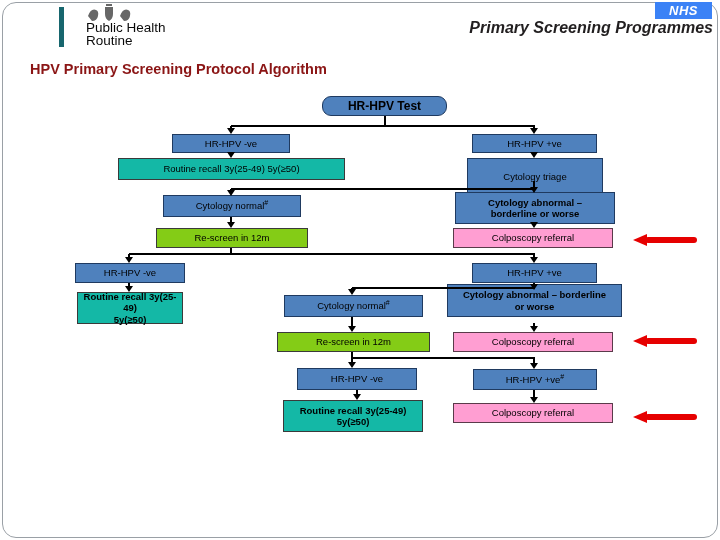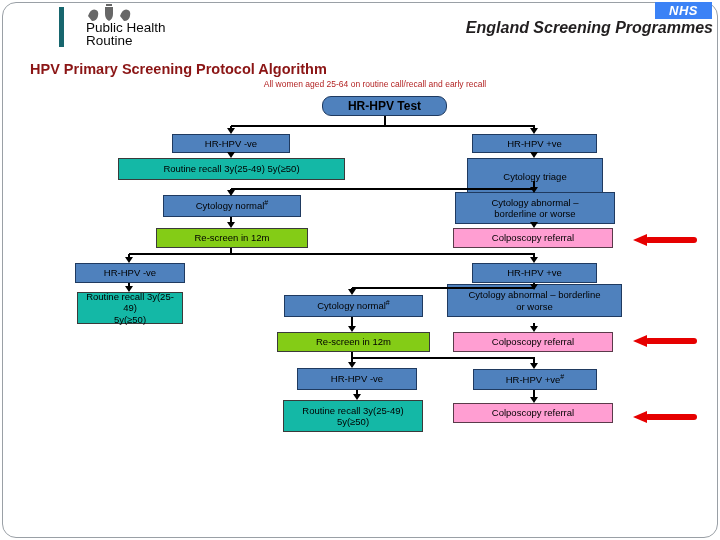--- a/index.html
+++ b/index.html
@@ -24,21 +24,21 @@
   .subtitle{position:absolute;left:30px;width:690px;top:79px;text-align:center;
             font-size:8.5px;color:#b32424;}
 
   
   .node{position:absolute;display:flex;align-items:center;justify-content:center;text-align:center;
         font-size:9.5px;color:#000;line-height:1.2;box-sizing:border-box;padding:1px 2px;}
   .blue{background:#4f81bd;border:1px solid #1f3a60;}
   .green{background:#14b8a6;border:1px solid #3a3a3a;}
   .orange{background:#84cc16;border:1px solid #3a3a3a;}
   .pink{background:#ff9ed2;border:1px solid #5a3a4a;}
-  .two{flex-direction:column;}
+  .two{flex-direction:column;font-weight:bold;}
   .bold{font-weight:bold;font-size:12px;border-radius:9px;}
   .node sup{font-size:7px;line-height:0;vertical-align:super;}
 
   
   .vl{position:absolute;width:2px;background:#000;}
   .hl{position:absolute;height:2px;background:#000;}
   .ah{position:absolute;width:0;height:0;border-left:4px solid transparent;
       border-right:4px solid transparent;border-top:6px solid #000;}
 
   
@@ -65,24 +65,23 @@
         </g>
       </svg>
     </div>
     <div class="phe-text">
       <div>Public Health</div>
       <div>Routine</div>
     </div>
   </div>
 
   <div class="nhs-badge">NHS</div>
-  <div class="prog">England Screening Programmes</div>
+  <div class="prog">Primary Screening Programmes</div>
 
   <div class="title">HPV Primary Screening Protocol Algorithm</div>
-  <div class="subtitle">All women aged 25-64 on routine call/recall and early recall</div>
 
   <div id="flowchart">
 
     <div class="node blue bold" style="left:322px;top:96px;width:125px;height:20px">
         <span>HR-HPV Test</span>
       </div>
 
     <div class="node blue" style="left:172px;top:134px;width:118px;height:19px">
         <span>HR-HPV -ve</span>
       </div>

